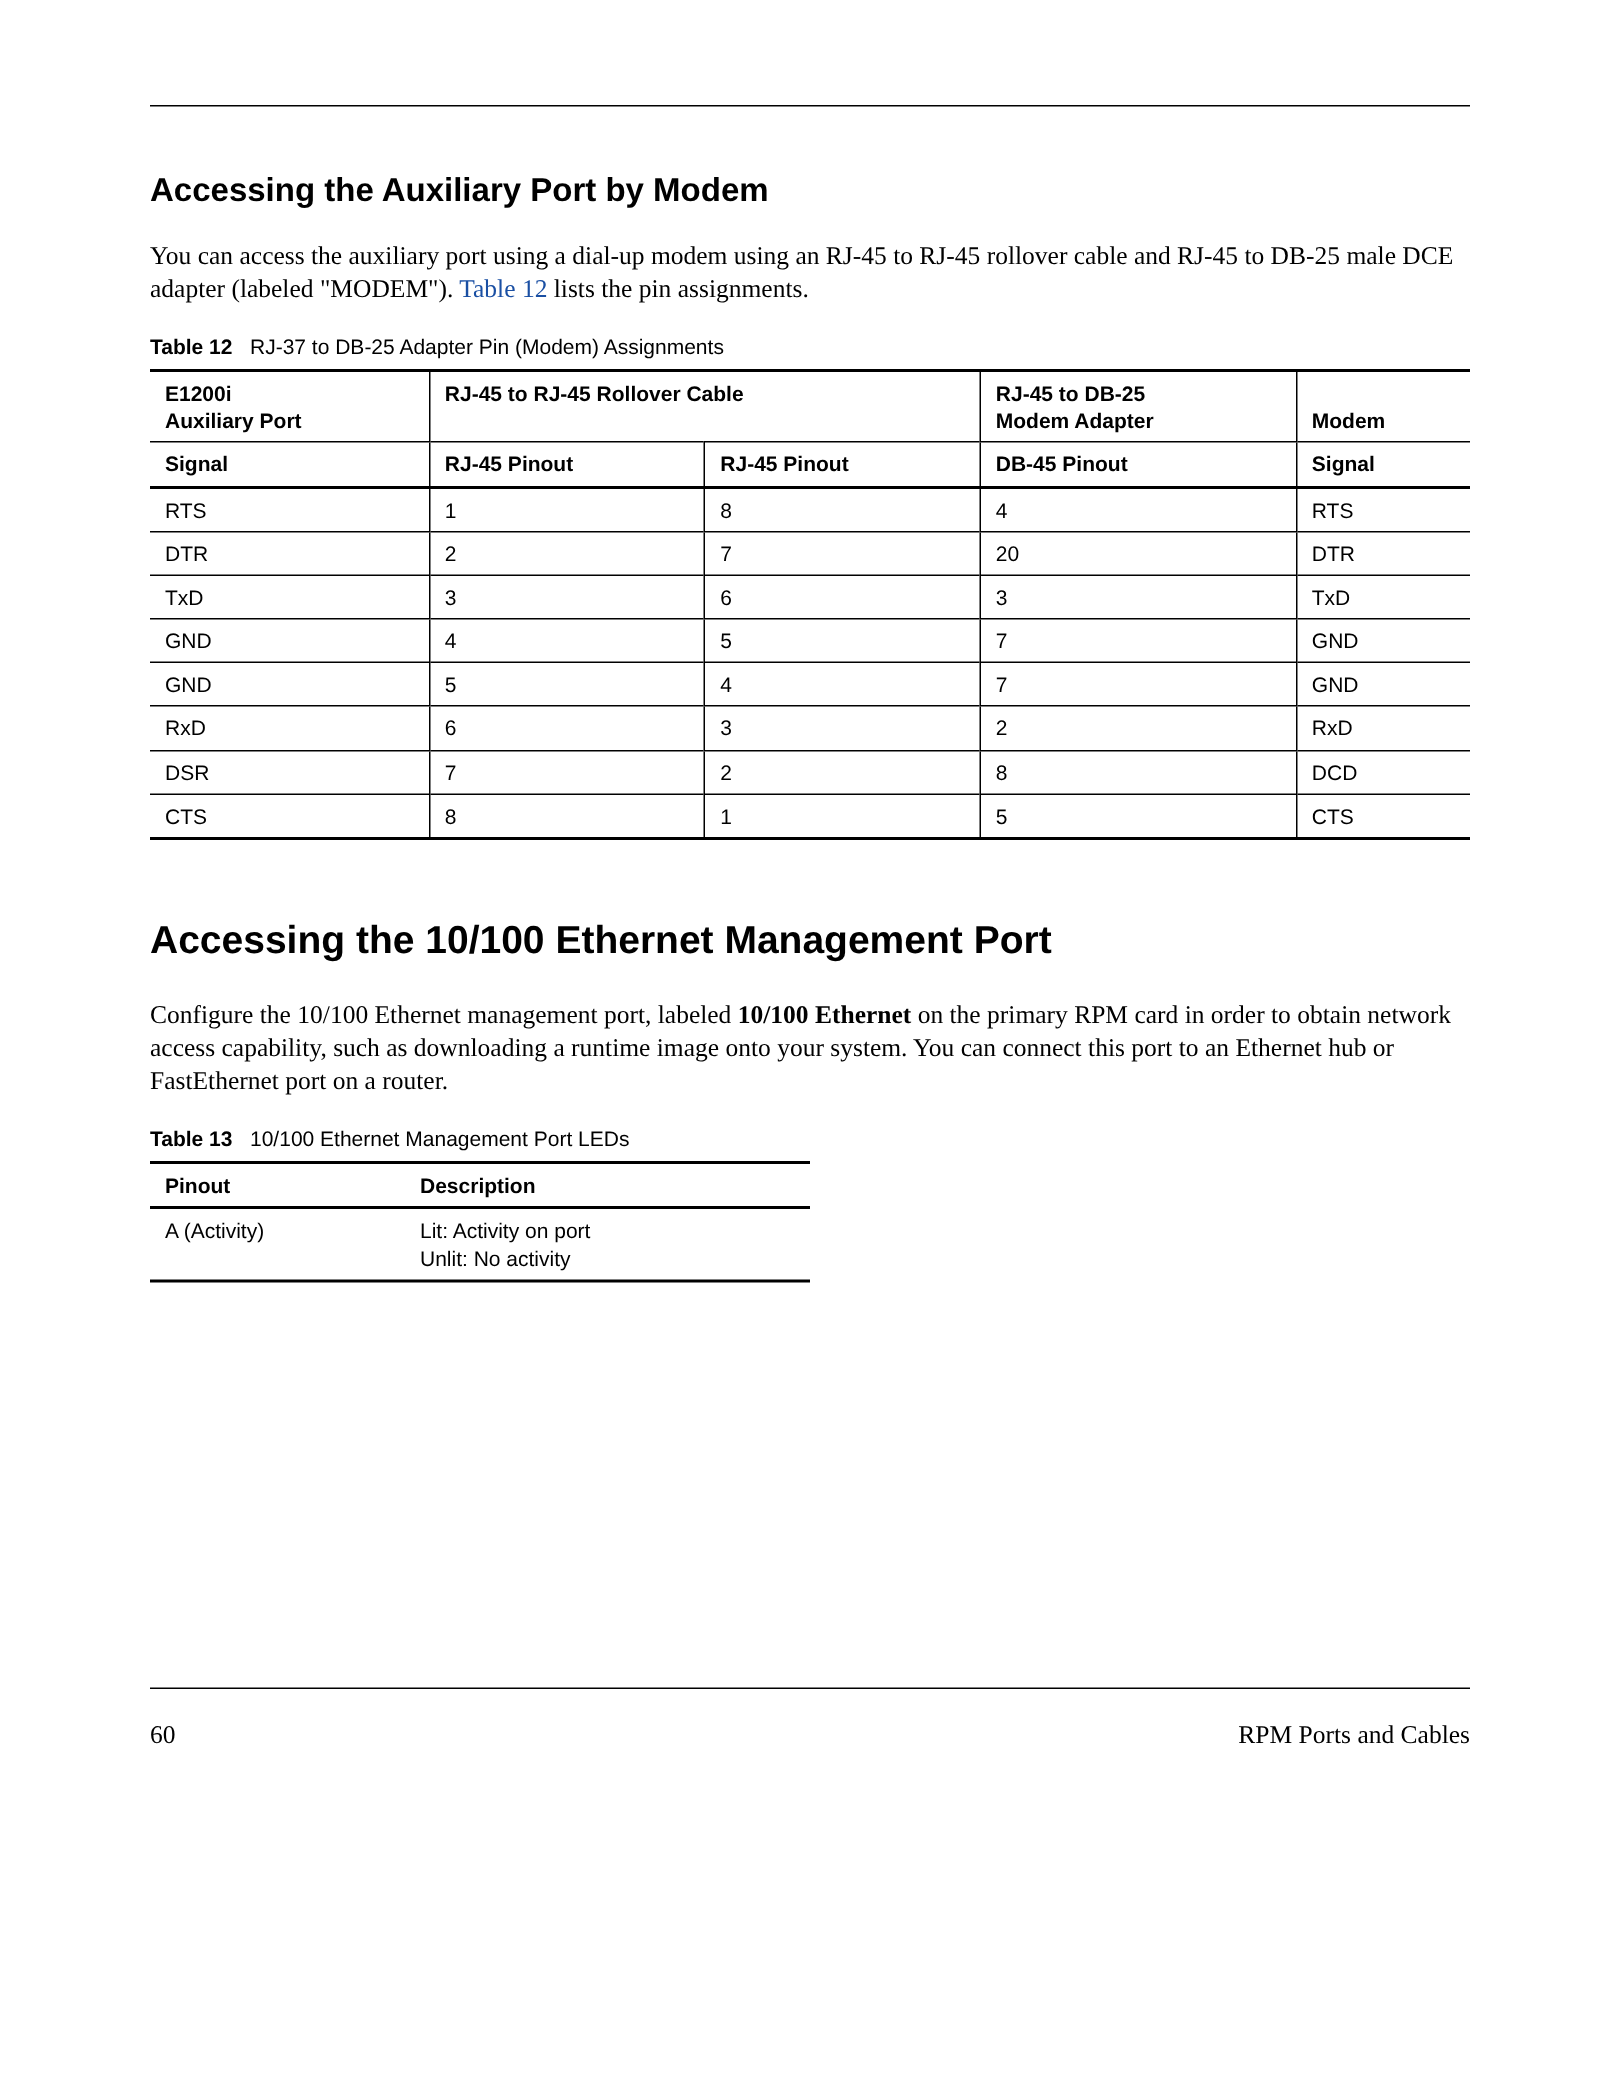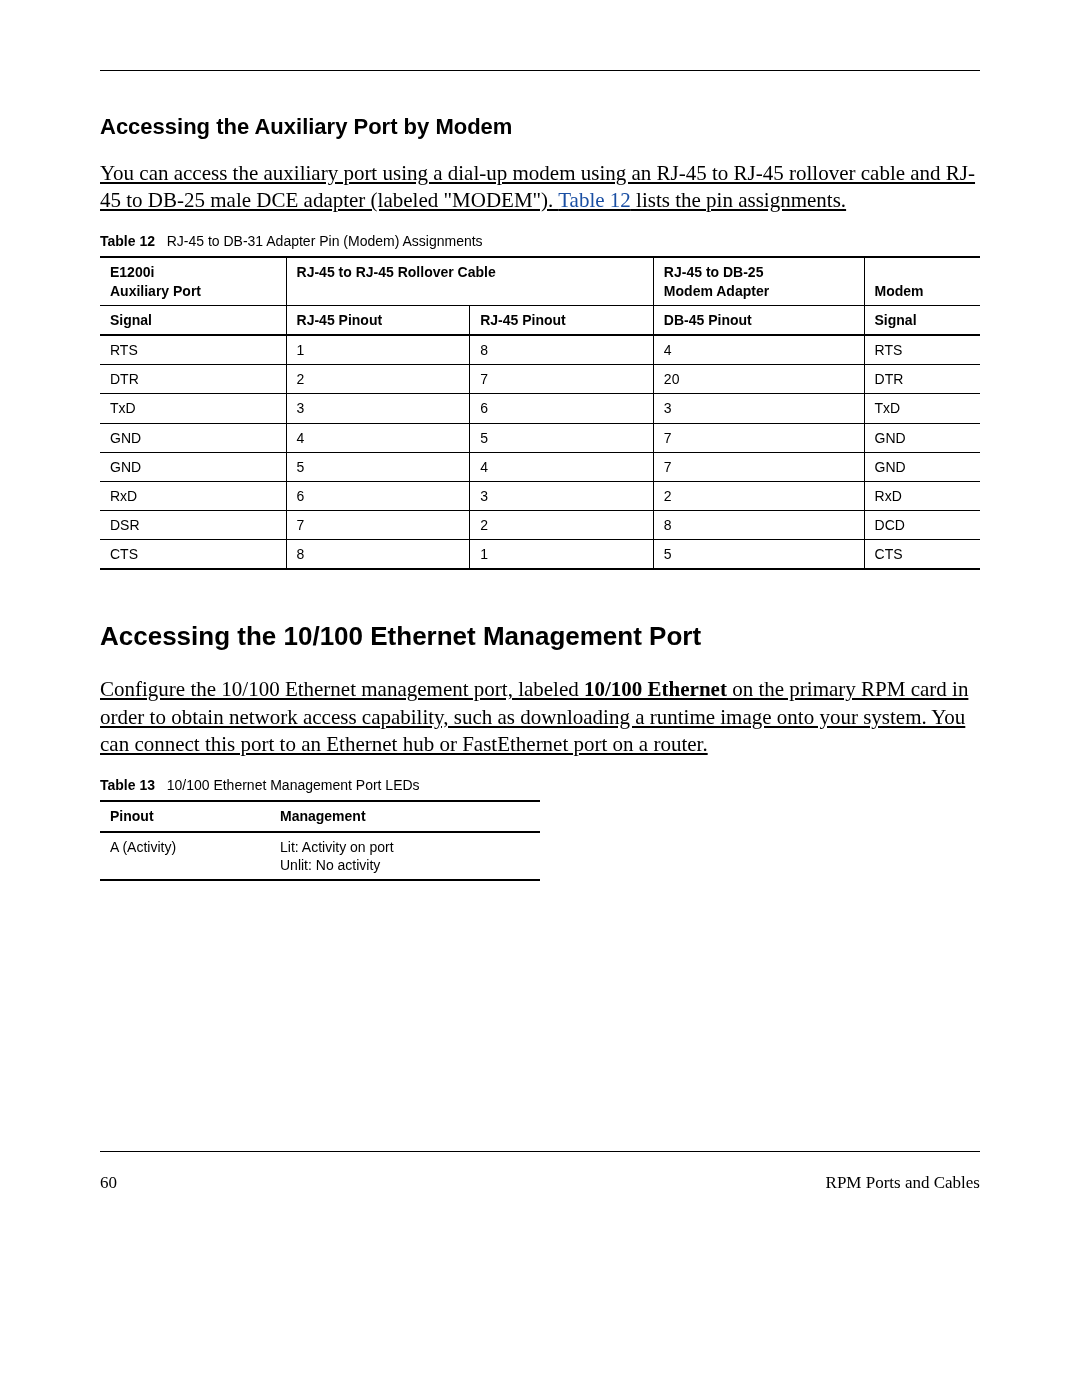--- a/index.html
+++ b/index.html
@@ -23,22 +23,21 @@
     margin: 42px 0 18px 0;
   }
   h1.section-h1 {
     font-family: Arial, Helvetica, sans-serif;
     font-size: 26px;
     font-weight: bold;
     margin: 50px 0 22px 0;
   }
   p.body {
     margin: 0 0 18px 0;
-    font-size: 21px;
-    text-decoration: underline;
+    font-size: 17px;
   }
   a.link { color: #1a4fa3; text-decoration: none; }
   .table-caption {
     font-family: Arial, Helvetica, sans-serif;
     font-size: 14px;
     margin: 18px 0 6px 0;
   }
   .table-caption b { font-weight: bold; }
   table.data {
     border-collapse: collapse;
@@ -84,21 +83,21 @@
 
 <hr class="top-rule">
 
 <h2 class="section-h2">Accessing the Auxiliary Port by Modem</h2>
 
 <p class="body">
   <span>You can access the auxiliary port using a dial-up modem using an RJ-45 to RJ-45 rollover cable and RJ-45 to DB-25 male DCE adapter (labeled "MODEM"). </span><a href="#" class="link">Table 12</a><span> lists the pin assignments.</span>
 </p>
 
 <div class="table-caption">
-  <b>Table 12</b>&nbsp;&nbsp;&nbsp;<span>RJ-45 to DB-31 Adapter Pin (Modem) Assignments</span>
+  <b>Table 12</b>&nbsp;&nbsp;&nbsp;<span>RJ-37 to DB-25 Adapter Pin (Modem) Assignments</span>
 </div>
 
 <table class="data">
   <tbody>
       <tr class="thick-top">
     <td class="bold vline-r">
       <span>E1200i</span><br><span>Auxiliary Port</span>
     </td>
     <td class="bold vline-r" colspan="2" style="vertical-align:top;">RJ-45 to RJ-45 Rollover Cable</td>
     <td class="bold vline-r">
@@ -179,21 +178,21 @@
 </p>
 
 <div class="table-caption">
   <b>Table 13</b>&nbsp;&nbsp;&nbsp;<span>10/100 Ethernet Management Port LEDs</span>
 </div>
 
 <table class="small">
   <tbody>
       <tr class="thick-top thick-bottom">
     <td class="bold" style="width:150px">Pinout</td>
-    <td class="bold">Management</td>
+    <td class="bold">Description</td>
   </tr>
   <tr class="thick-bottom">
     <td>A (Activity)</td>
     <td><span>Lit: Activity on port</span><br><span>Unlit: No activity</span></td>
   </tr>
 </tbody>
   </table>
 
 <div class="spacer"></div>
 

